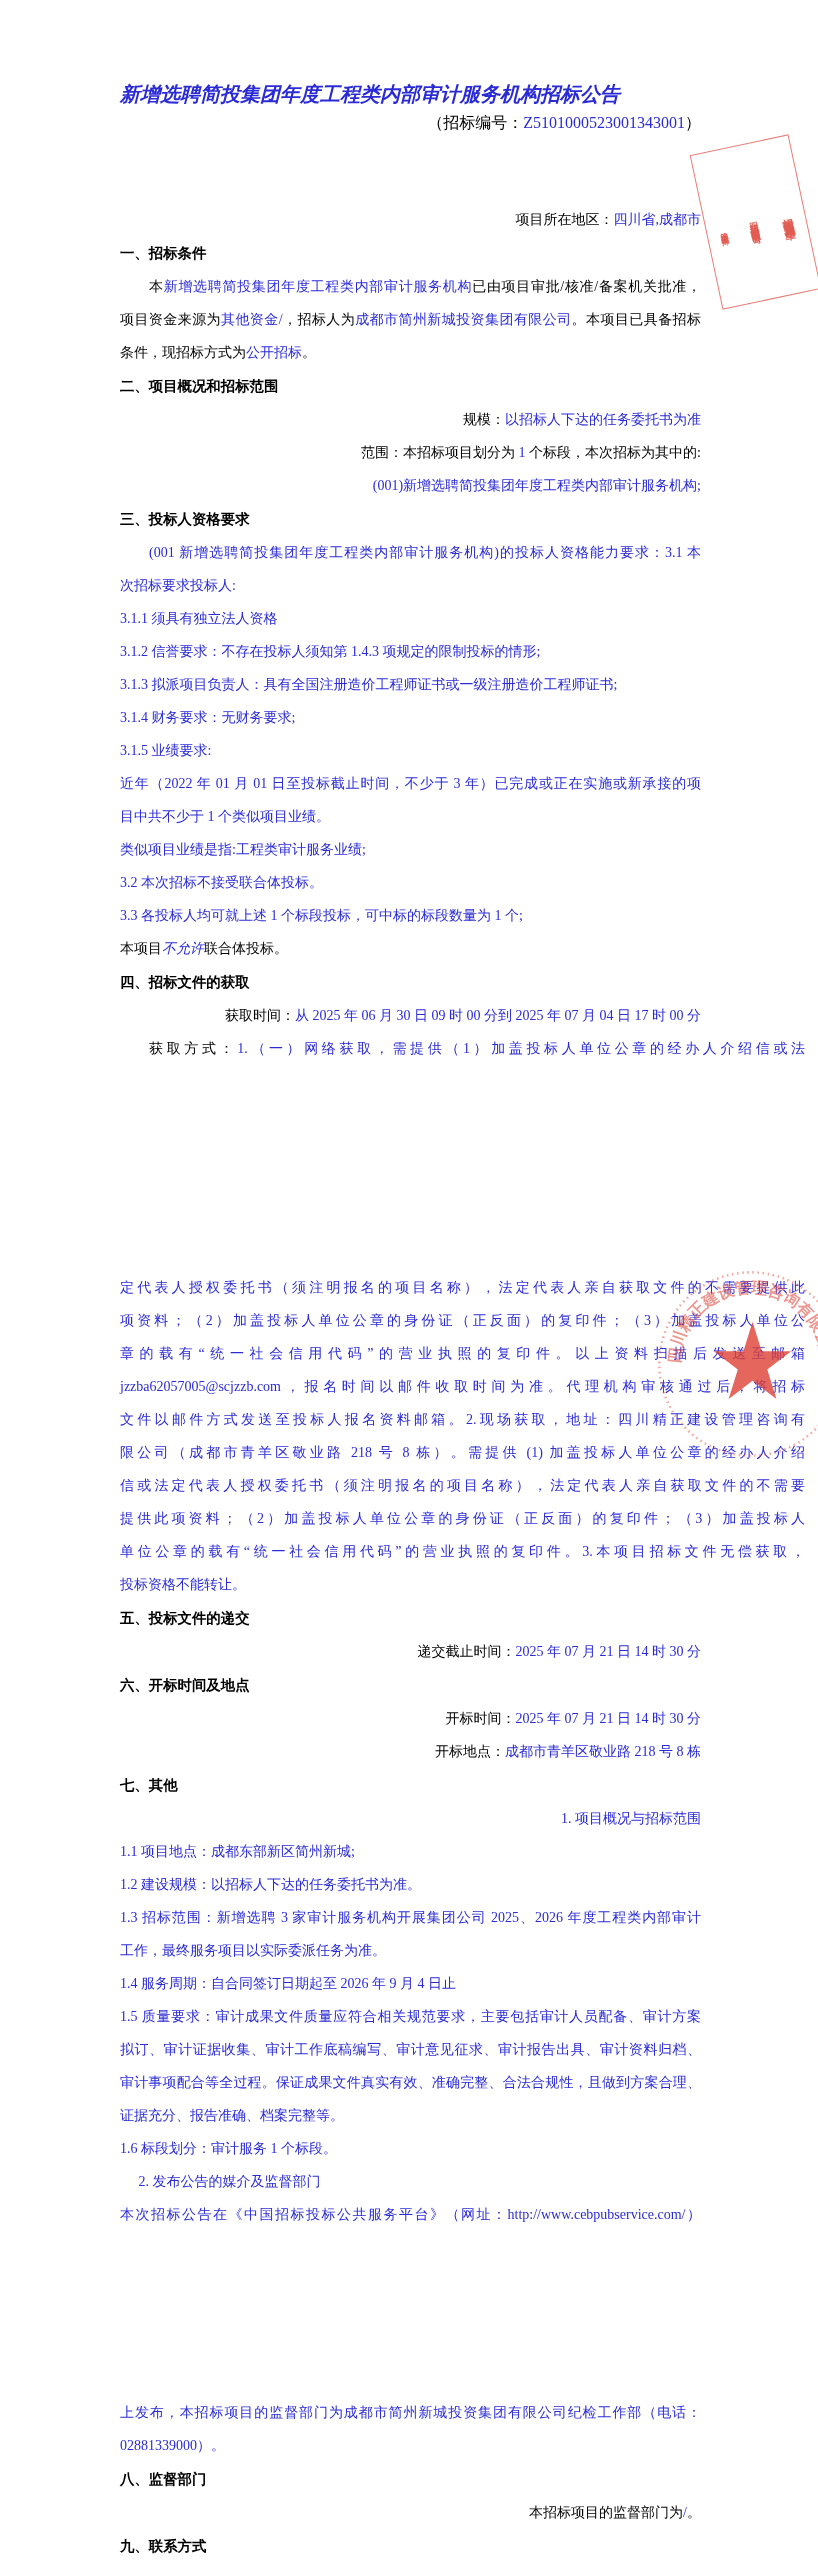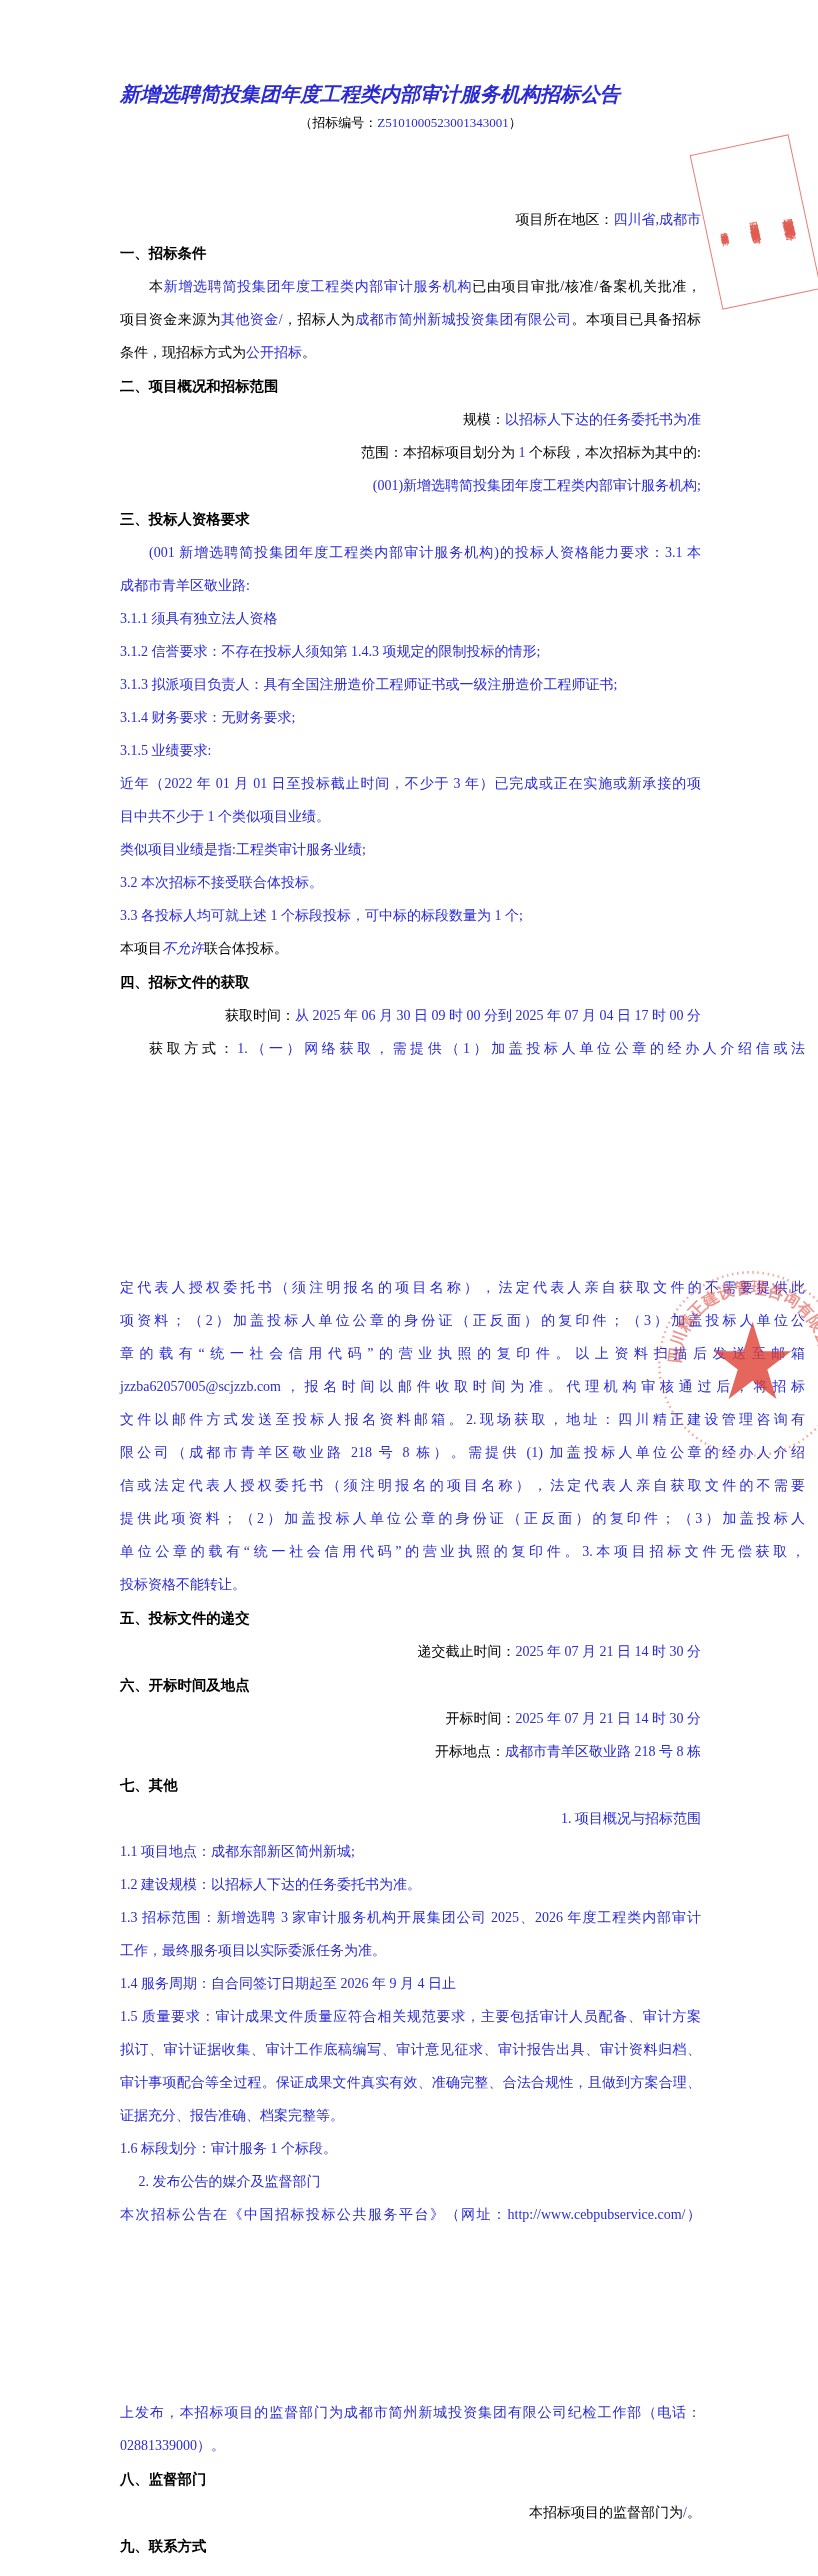--- a/index.html
+++ b/index.html
@@ -2,21 +2,21 @@
 <html style="font-size:8.2px"><head>
 <meta charset="utf-8">
 <style>
   :root{ --blue:#2b2bd6; --red:#dd4034; --sblue:#4343d8; }
   html,body{margin:0;padding:0;background:#888;}
   .page{position:relative;width:818px;height:3468px;background:#ffffff;overflow:hidden;margin:0 auto;
         font-family:"Liberation Serif", serif;}
   .content{position:absolute;left:0;top:0;width:818px;box-sizing:border-box;padding:80px 0 0 120px;}
   .t-title{width:581px;height:28px;line-height:28px;
            font-family:"Liberation Sans",sans-serif;font-weight:bold;font-size:20px;color:var(--blue);white-space:nowrap;font-style:italic;}
-  .t-sub{width:581px;height:29px;line-height:29px;text-align:center;font-size:13px;white-space:nowrap;}
+  .t-sub{width:581px;height:29px;line-height:29px;text-align:right;font-size:16px;white-space:nowrap;}
   .t-h{height:34px;line-height:34px;font-family:"Liberation Sans",sans-serif;font-weight:bold;
        font-size:14.4px;color:#000;white-space:nowrap;}
   .t-line{height:33px;line-height:33px;font-size:14px;white-space:nowrap;width:581px;box-sizing:border-box;}
   .t-para{height:33px;line-height:33px;font-size:14px;white-space:nowrap;width:685px;box-sizing:border-box;}
   .t-para, .j{text-align:justify;text-align-last:justify;}
   .t-para.last{text-align-last:left;}
   .ind{padding-left:29px;text-align:right;}
   .ind-s{padding-left:18.5px;}
   .t-sp{width:5.2px;}
   span.k{color:#000;}
@@ -46,21 +46,21 @@
       <div class="t-h"><span class="k">一、招标条件</span></div>
       <div class="t-line ind j"><span class="k">本</span><span class="b">新增选聘简投集团年度工程类内部审计服务机构</span><span class="k">已由项目审批/核准/备案机关批准，</span></div>
       <div class="t-line j"><span class="k">项目资金来源为</span><span class="b">其他资金/</span><span class="k">，招标人为</span><span class="b">成都市简州新城投资集团有限公司</span><span class="k">。本项目已具备招标</span></div>
       <div class="t-line"><span class="k">条件，现招标方式为</span><span class="b">公开招标</span><span class="k">。</span></div>
       <div class="t-h"><span class="k">二、项目概况和招标范围</span></div>
       <div class="t-line ind"><span class="k">规模：</span><span class="b">以招标人下达的任务委托书为准</span></div>
       <div class="t-line ind"><span class="k">范围：</span><span class="k">本招标项目划分为 </span><span class="b">1</span><span class="k"> 个标段，本次招标为其中的:</span></div>
       <div class="t-line ind"><span class="b">(001)新增选聘简投集团年度工程类内部审计服务机构;</span></div>
       <div class="t-h"><span class="k">三、投标人资格要求</span></div>
       <div class="t-line ind j"><span class="b">(001 新增选聘简投集团年度工程类内部审计服务机构)的投标人资格能力要求：3.1 本</span></div>
-      <div class="t-line"><span class="b">成都市青羊区敬业路:</span></div>
+      <div class="t-line"><span class="b">次招标要求投标人:</span></div>
       <div class="t-line"><span class="b">3.1.1 须具有独立法人资格</span></div>
       <div class="t-line"><span class="b">3.1.2 信誉要求：不存在投标人须知第 1.4.3 项规定的限制投标的情形;</span></div>
       <div class="t-line"><span class="b">3.1.3 拟派项目负责人：具有全国注册造价工程师证书或一级注册造价工程师证书;</span></div>
       <div class="t-line"><span class="b">3.1.4 财务要求：无财务要求;</span></div>
       <div class="t-line"><span class="b">3.1.5 业绩要求:</span></div>
       <div class="t-line j"><span class="b">近年（2022 年 01 月 01 日至投标截止时间，不少于 3 年）已完成或正在实施或新承接的项</span></div>
       <div class="t-line"><span class="b">目中共不少于 1 个类似项目业绩。</span></div>
       <div class="t-line"><span class="b">类似项目业绩是指:工程类审计服务业绩;</span></div>
       <div class="t-line"><span class="b">3.2 本次招标不接受联合体投标。</span></div>
       <div class="t-line"><span class="b">3.3 各投标人均可就上述 1 个标段投标，可中标的标段数量为 1 个;</span></div>

